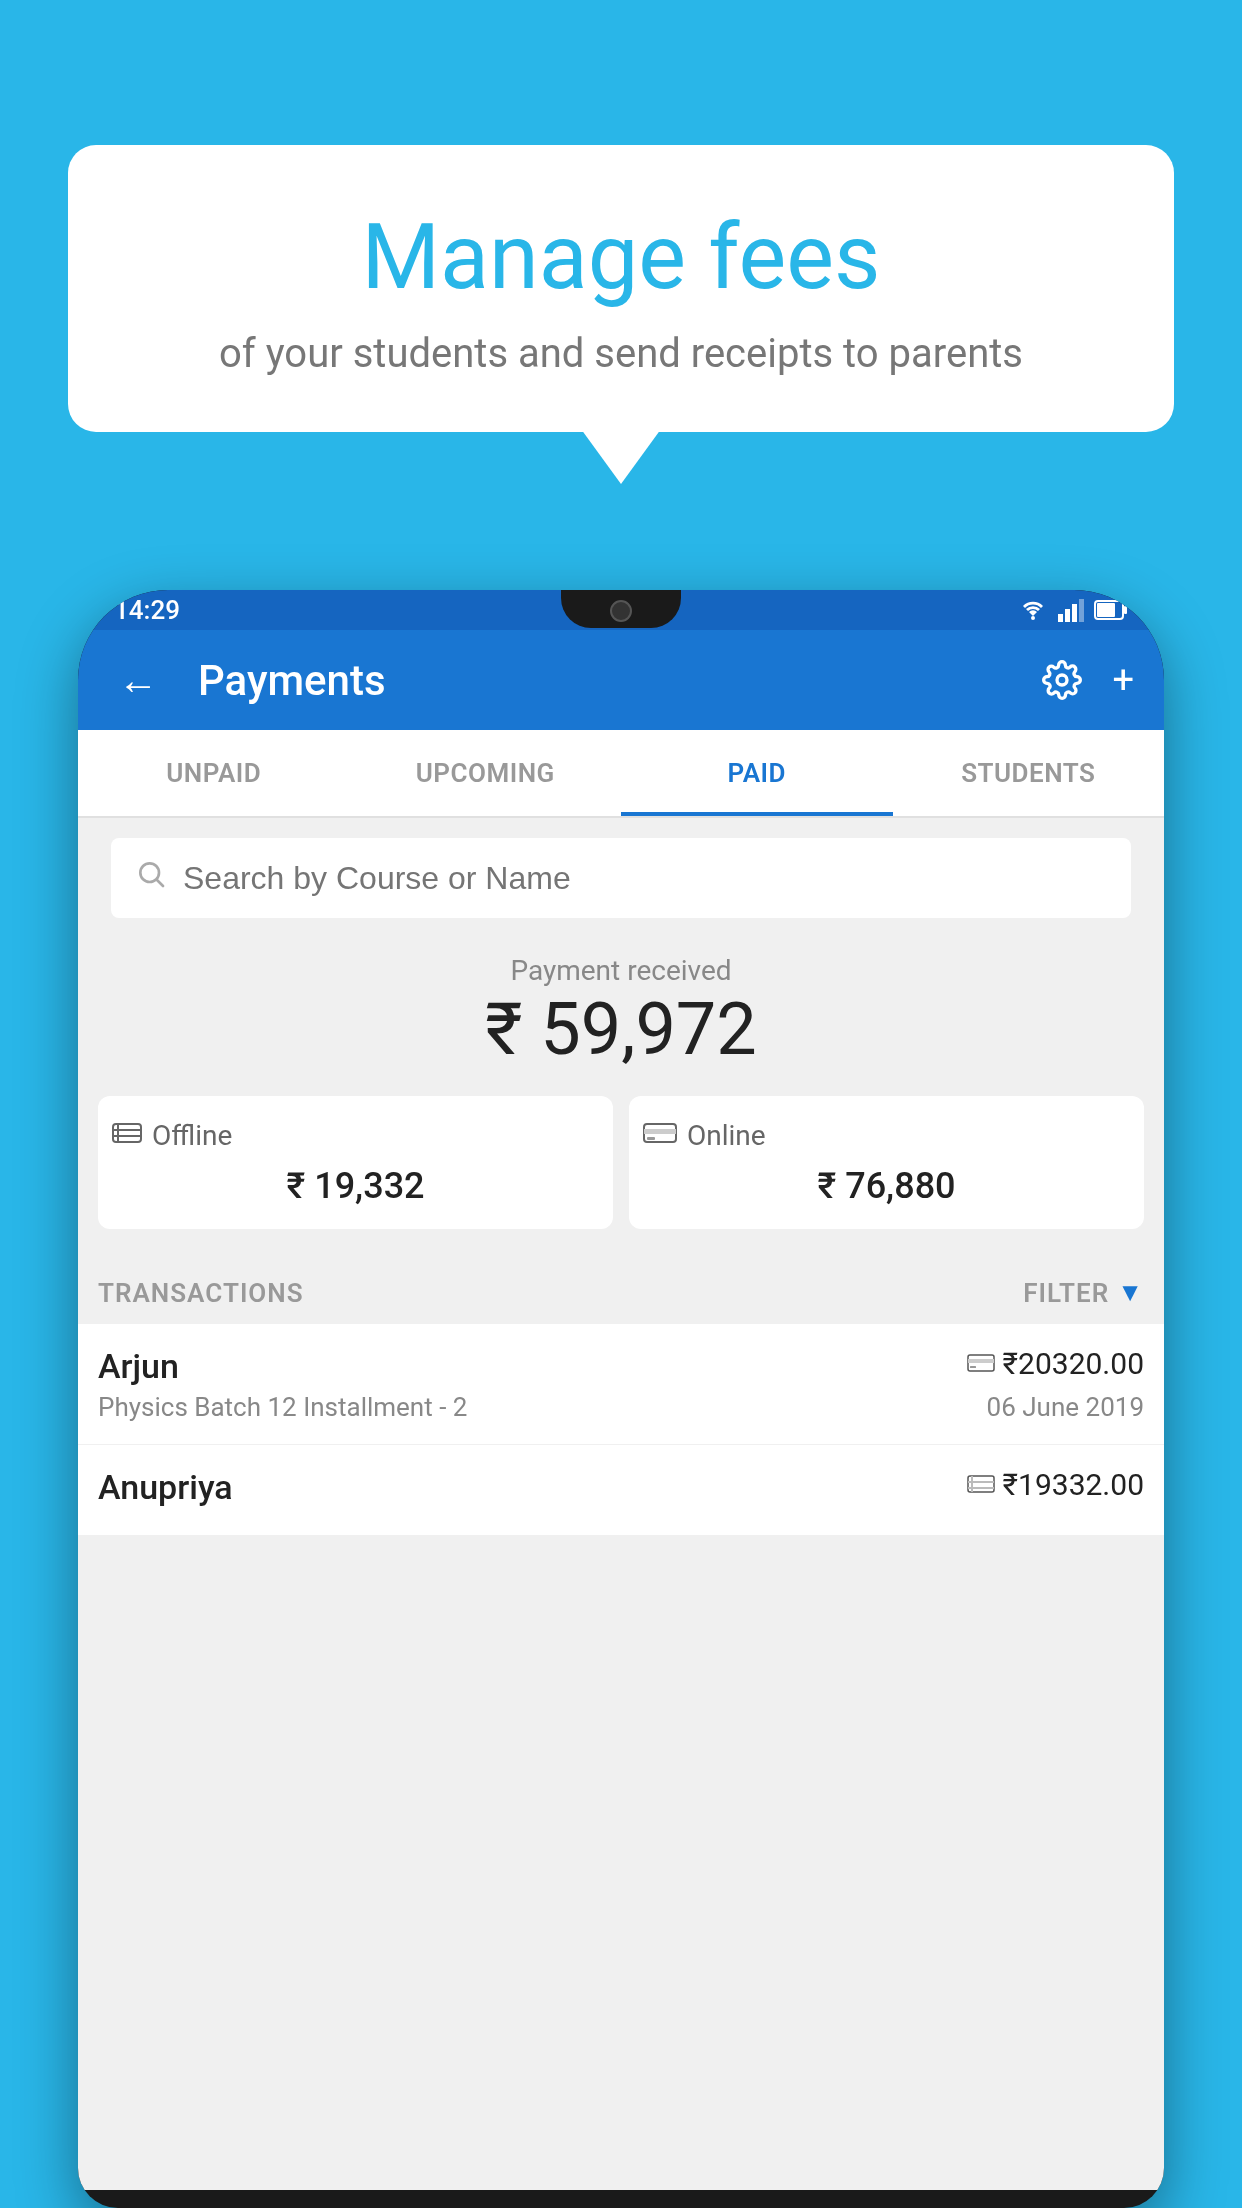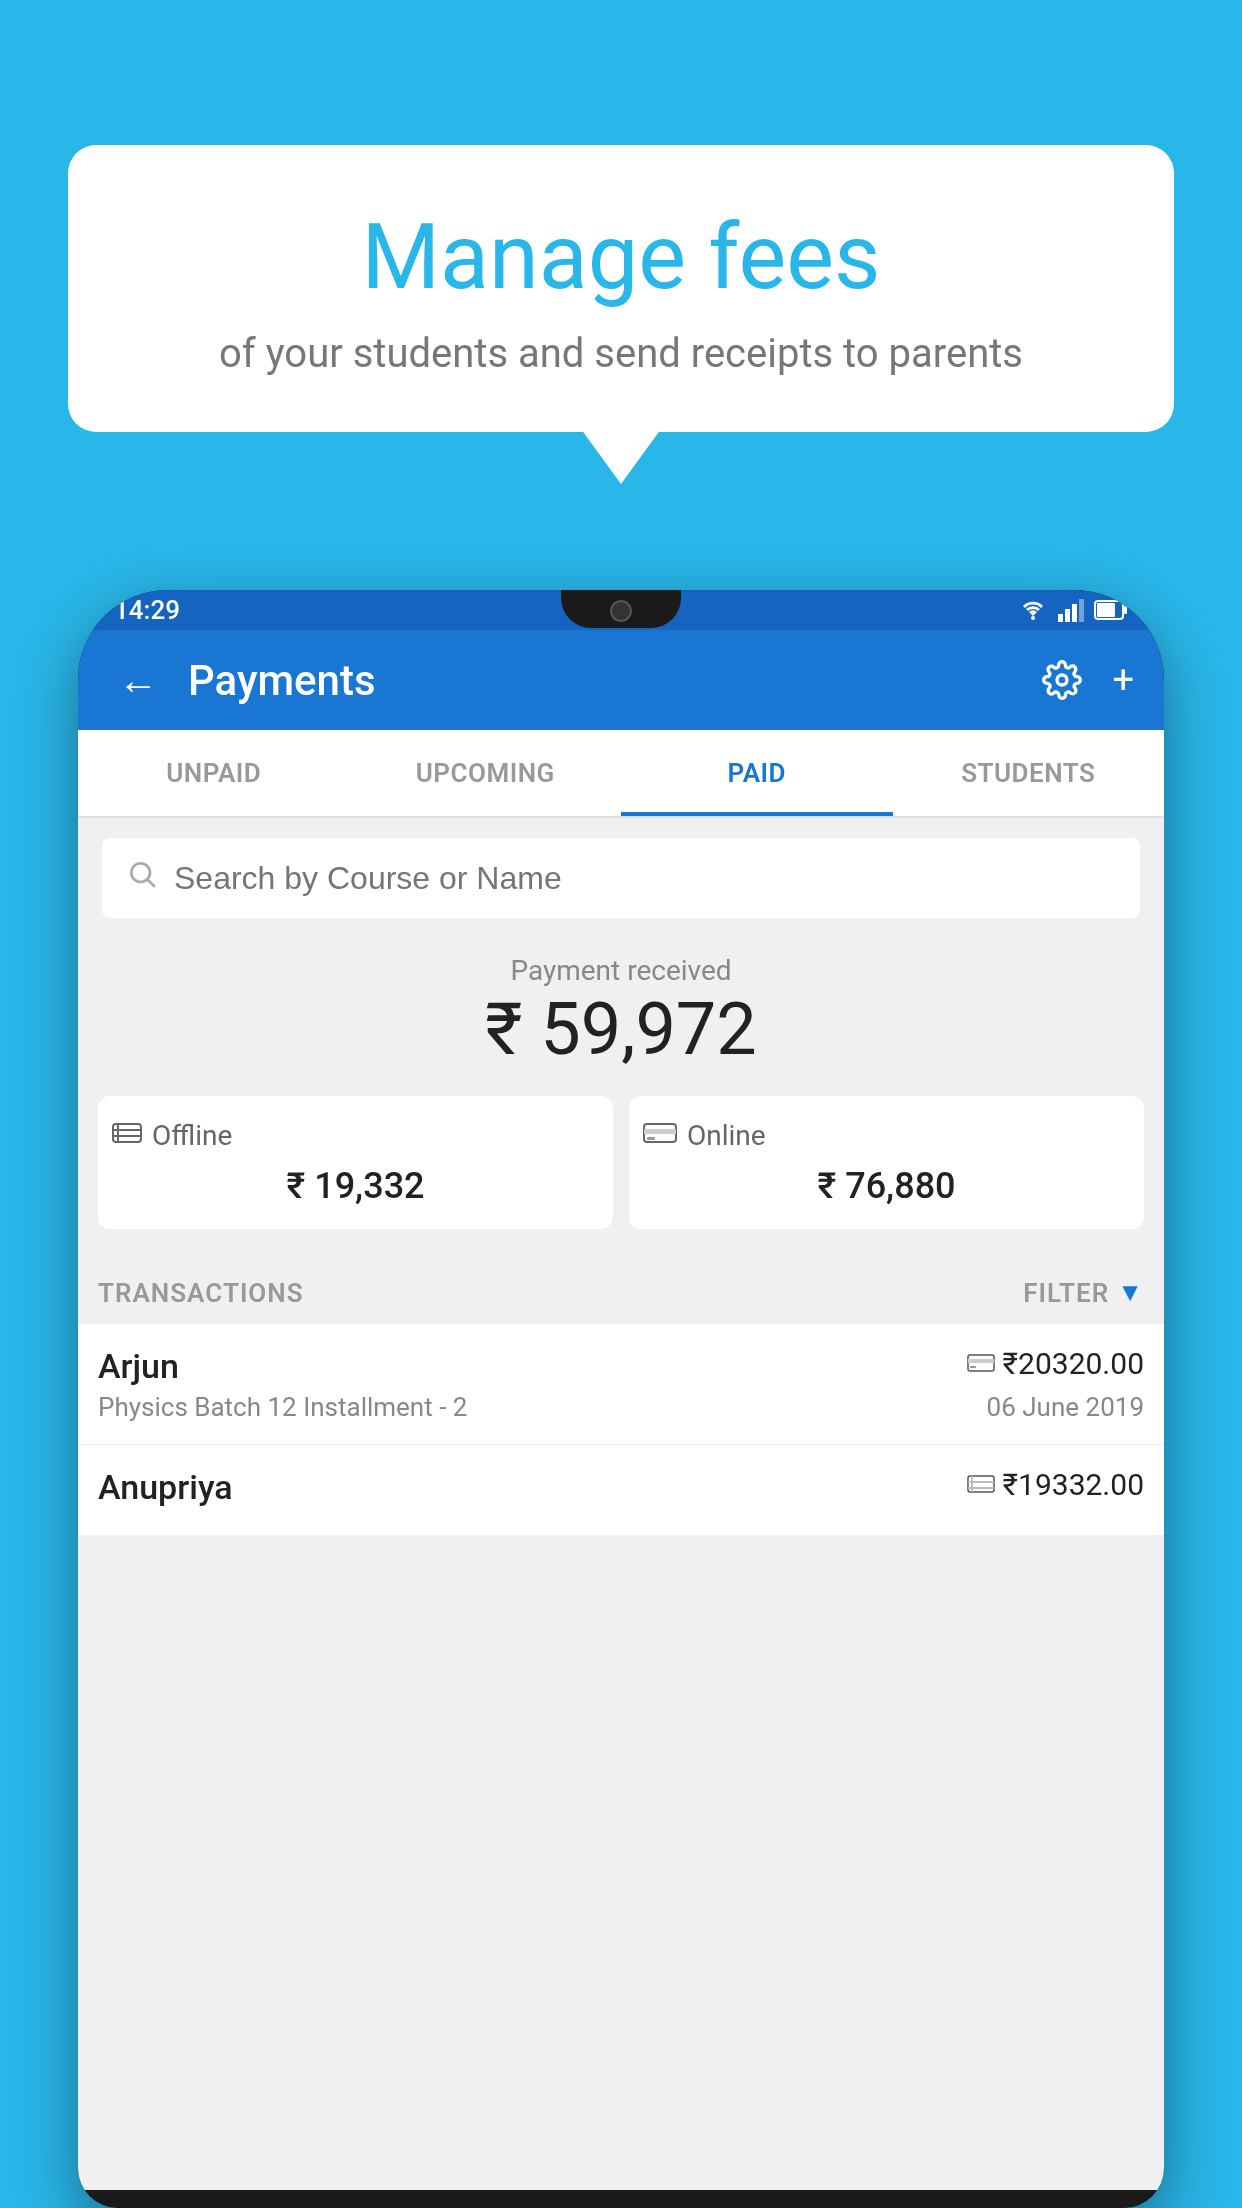--- a/index.html
+++ b/index.html
@@ -127,20 +127,21 @@
       cursor: pointer;
       width: 60px;
       text-align: center;
     }
 
     .app-bar-title {
       flex: 1;
       color: white;
       font-size: 42px;
       font-weight: 500;
+      margin-left: 10px;
     }
 
     .app-bar-actions {
       display: flex;
       align-items: center;
       gap: 30px;
     }
 
     .app-bar-icon {
       color: white;
@@ -186,21 +187,21 @@
     
     .phone-screen {
       background: #f0f0f0;
       height: calc(100% - 246px);
       overflow: hidden;
     }
 
     
     .search-bar {
       background: white;
-      margin: 20px 24px 0;
+      margin: 20px 33px 0;
       border-radius: 8px;
       height: 80px;
       display: flex;
       align-items: center;
       padding: 16px 24px;
       gap: 16px;
     }
 
     .search-icon {
       color: #aaa;

